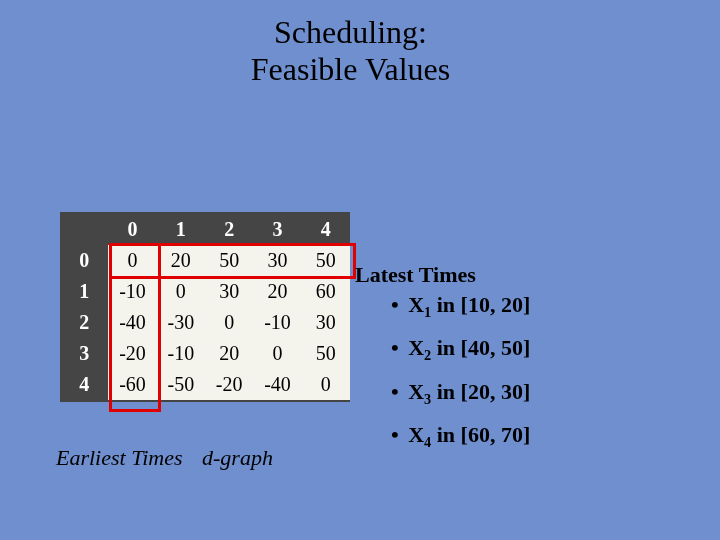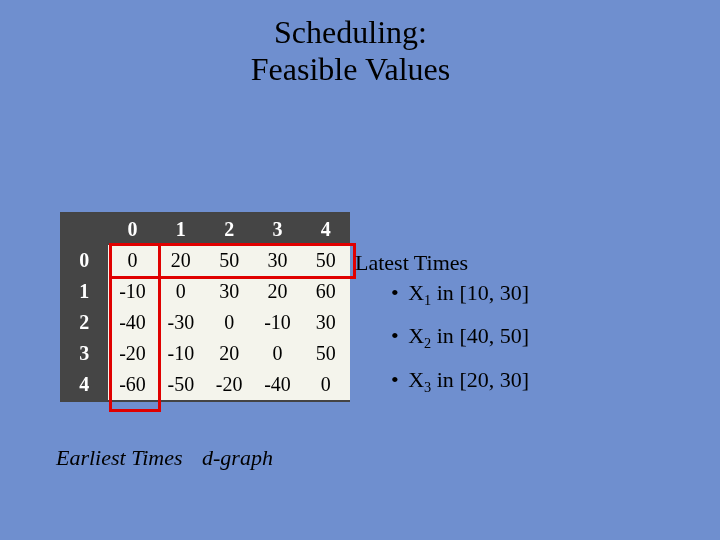--- a/index.html
+++ b/index.html
@@ -59,22 +59,23 @@
   .redbox {
     position: absolute;
     border: 3px solid #e00000;
     background: transparent;
     pointer-events: none;
   }
   
   .latest {
     position: absolute;
     left: 355px;
-    top: 250px;
+    top: 262px;
     font-size: 22px;
+    font-weight: bold;
   }
   .latest .lbl { color: #000; }
   .latest ul {
     list-style: none;
     margin: 4px 0 0 36px;
     padding: 0;
   }
   .latest li {
     margin-bottom: 14px;
     font-size: 22px;
@@ -162,33 +163,39 @@
 
   <div class="redbox" style="left:109px; top:243px; width:46px; height:163px;"></div>
 
   <div class="latest">
     <span class="lbl">Latest Times</span>
     <ul>
       <li>
         <span class="bull">•</span>
         <span>X</span><span class="sub">1</span>
         <span> in </span>
-        <span>[10, 30]</span>
+        <span>[10, 20]</span>
       </li>
       <li>
         <span class="bull">•</span>
         <span>X</span><span class="sub">2</span>
         <span> in </span>
         <span>[40, 50]</span>
       </li>
       <li>
         <span class="bull">•</span>
         <span>X</span><span class="sub">3</span>
         <span> in </span>
         <span>[20, 30]</span>
+      </li>
+      <li>
+        <span class="bull">•</span>
+        <span>X</span><span class="sub">4</span>
+        <span> in </span>
+        <span>[60, 70]</span>
       </li>
     </ul>
   </div>
 
   <div class="botlabels">
     <span>Earliest Times</span>
     <span>d-graph</span>
   </div>
 
 </div>

